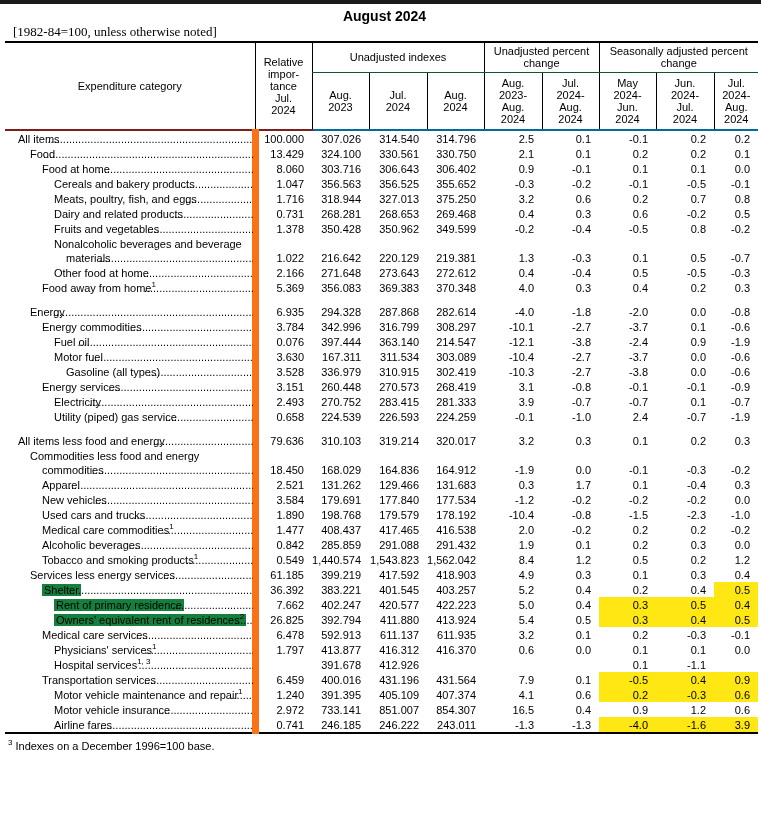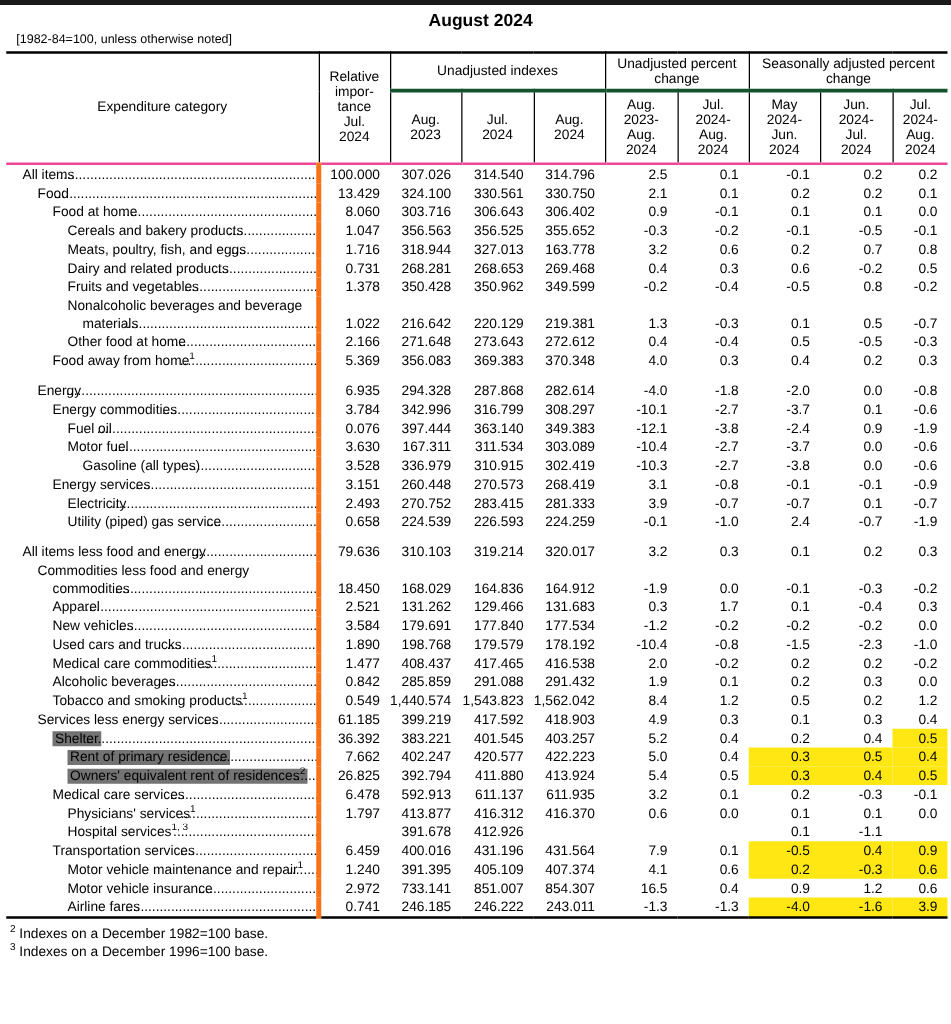--- a/index.html
+++ b/index.html
@@ -4,56 +4,56 @@
 <style>
   * { box-sizing: border-box; }
   html, body { margin: 0; padding: 0; }
   body {
     width: 761px; height: 819px; background: #ffffff; color: #000;
     font-family: "Liberation Sans", "DejaVu Sans", sans-serif;
     overflow: hidden; position: relative;
   }
   .topbar { height: 4px; width: 761px; background: #1a1a1a; }
   .title { font-size: 14px; font-weight: bold; margin: 4px 0 0 8px; line-height: 16px; text-align: center; }
-  .subtitle { font-size: 10px; margin: 1px 0 3px 13px; line-height: 13px; }
+  .subtitle { font-size: 13px; margin: 1px 0 3px 13px; line-height: 13px; font-family: Liberation Serif, serif; }
 
   table.cpi {
     border-collapse: collapse; table-layout: fixed;
     margin-left: 5px; width: 753px; font-size: 11px;
     border-top: 2px solid #000; border-bottom: 2px solid #000;
   }
   col.c-cat { width: 250px; } col.c-rel { width: 57px; }
   col.c-i1 { width: 57px; } col.c-i2 { width: 58px; } col.c-i3 { width: 57px; }
   col.c-p1 { width: 58px; } col.c-p2 { width: 57px; }
   col.c-s1 { width: 57px; } col.c-s2 { width: 58px; } col.c-s3 { width: 44px; }
 
   thead th {
     font-weight: normal; font-size: 11px; line-height: 12px;
     text-align: center; vertical-align: middle; white-space: pre-line;
     border-left: 1px solid #000; padding: 2px 1px;
   }
   thead th.cat-h { border-left: none; margin-top: 12px; }
-  thead th.group { height: 30px; border-bottom: 3px solid #14532d; text-align: center; }
-  thead th.span2 { border-bottom: 2px solid #ec4899; }
-  thead tr.sub th { height: 58px; border-bottom: 2px solid #ec4899; }
+  thead th.group { height: 30px; border-bottom: 1px solid #14532d; text-align: center; }
+  thead th.span2 { border-bottom: 2px solid #7f1d1d; }
+  thead tr.sub th { height: 58px; border-bottom: 2px solid #0369a1; }
 
   tbody td { vertical-align: bottom; padding: 1px 0 0 0; line-height: 14px; }
   tbody tr.gap td { padding-top: 10px; }
-  td.cat { border-right: 4px solid #f97316; }
+  td.cat { border-right: 7px solid #f97316; }
   .cat-inner { overflow: hidden; width: 248px; white-space: normal; }
   .ind-0 { padding-left: 25px; text-indent: -12px; }
   .ind-1 { padding-left: 37px; text-indent: -12px; }
   .ind-2 { padding-left: 49px; text-indent: -12px; }
   .ind-3 { padding-left: 61px; text-indent: -12px; }
   .ind-4 { padding-left: 73px; text-indent: -12px; }
   .dots { display: inline-block; width: 0; white-space: nowrap; overflow: visible; }
   .dots::after { content: "..................................................................................................................................."; }
   td.num { text-align: right; padding-right: 8px; }
   .hl-cell { background: #ffe714; }
-  .lbl.hl { background: #737373; padding: 0 2px; }
+  .lbl.hl { background: #15803d; padding: 0 2px; }
   sup { font-size: 8px; vertical-align: super; line-height: 0; }
 
   .footnotes { margin: 5px 0 0 8px; font-size: 11px; line-height: 15px; }
   .footnote span.ft-text { margin-left: 3px; }
 </style>
 </head>
 <body>
 
 <div class="topbar"></div>
 <div class="title">August 2024</div>
@@ -172,21 +172,21 @@
         <td class="num">-0.5</td>
         <td class="num">-0.1</td>
       </tr>
       <tr>
         <td class="cat">
           <div class="cat-inner ind-3"><span class="lbl"><span>Meats, poultry, fish, and eggs</span></span><span class="dots"></span></div>
         </td>
         <td class="num">1.716</td>
         <td class="num">318.944</td>
         <td class="num">327.013</td>
-        <td class="num">163.778</td>
+        <td class="num">375.250</td>
         <td class="num">3.2</td>
         <td class="num">0.6</td>
         <td class="num">0.2</td>
         <td class="num">0.7</td>
         <td class="num">0.8</td>
       </tr>
       <tr>
         <td class="cat">
           <div class="cat-inner ind-3"><span class="lbl"><span>Dairy and related products</span></span><span class="dots"></span></div>
         </td>
@@ -284,21 +284,21 @@
         <td class="num">0.1</td>
         <td class="num">-0.6</td>
       </tr>
       <tr>
         <td class="cat">
           <div class="cat-inner ind-3"><span class="lbl"><span>Fuel oil</span></span><span class="dots"></span></div>
         </td>
         <td class="num">0.076</td>
         <td class="num">397.444</td>
         <td class="num">363.140</td>
-        <td class="num">349.383</td>
+        <td class="num">214.547</td>
         <td class="num">-12.1</td>
         <td class="num">-3.8</td>
         <td class="num">-2.4</td>
         <td class="num">0.9</td>
         <td class="num">-1.9</td>
       </tr>
       <tr>
         <td class="cat">
           <div class="cat-inner ind-3"><span class="lbl"><span>Motor fuel</span></span><span class="dots"></span></div>
         </td>
@@ -631,15 +631,14 @@
         <td class="num">-1.3</td>
         <td class="num">-1.3</td>
         <td class="num hl-cell">-4.0</td>
         <td class="num hl-cell">-1.6</td>
         <td class="num hl-cell">3.9</td>
       </tr>
     </tbody>
 </table>
 
 <div class="footnotes">
-  <div class="footnote"><sup>2</sup><span class="ft-text">Indexes on a December 1982=100 base.</span></div>
   <div class="footnote"><sup>3</sup><span class="ft-text">Indexes on a December 1996=100 base.</span></div>
 </div>
 
 </body></html>

